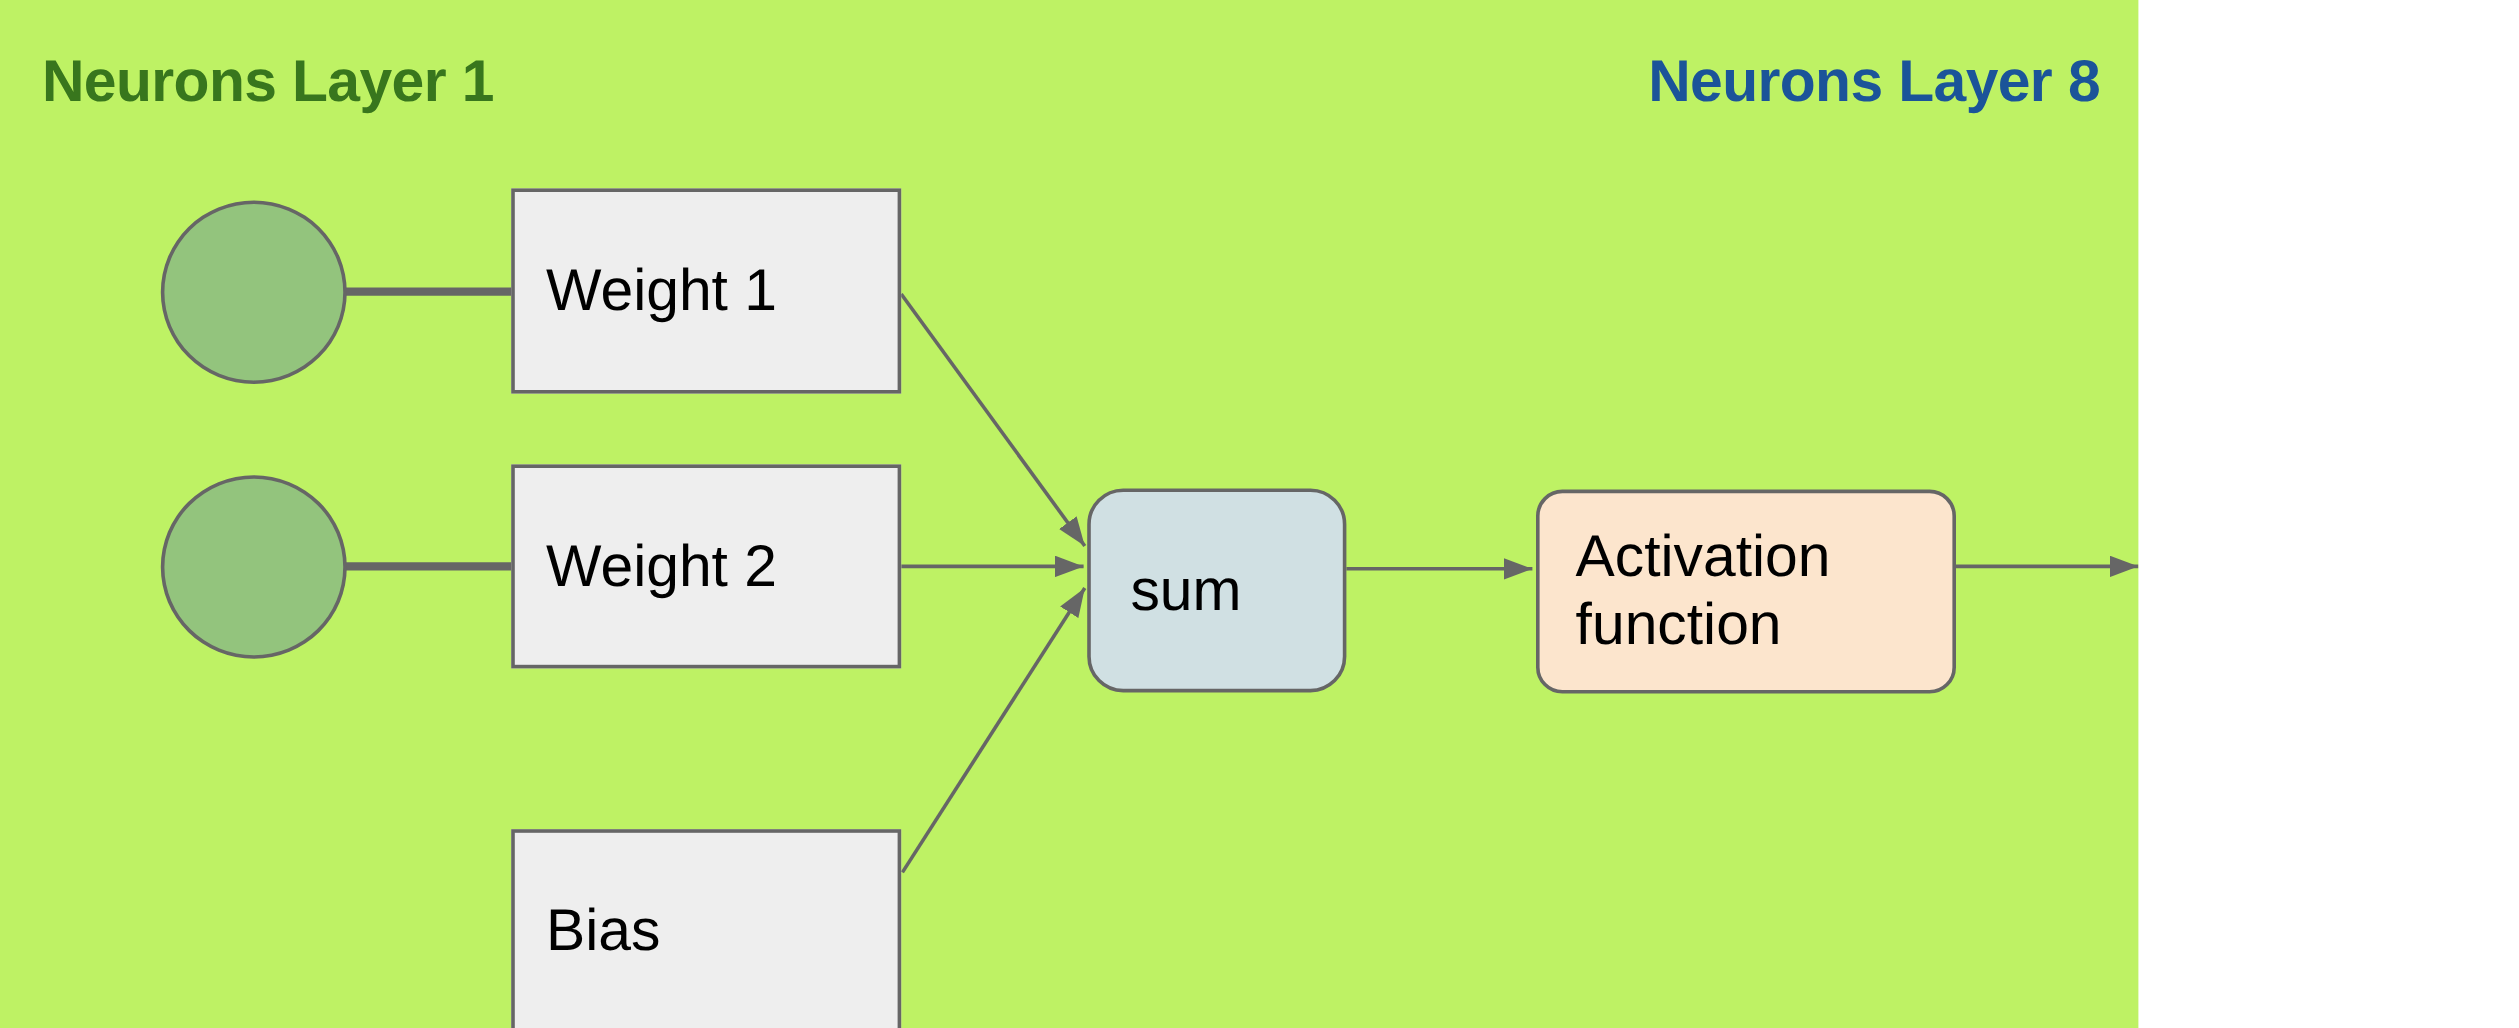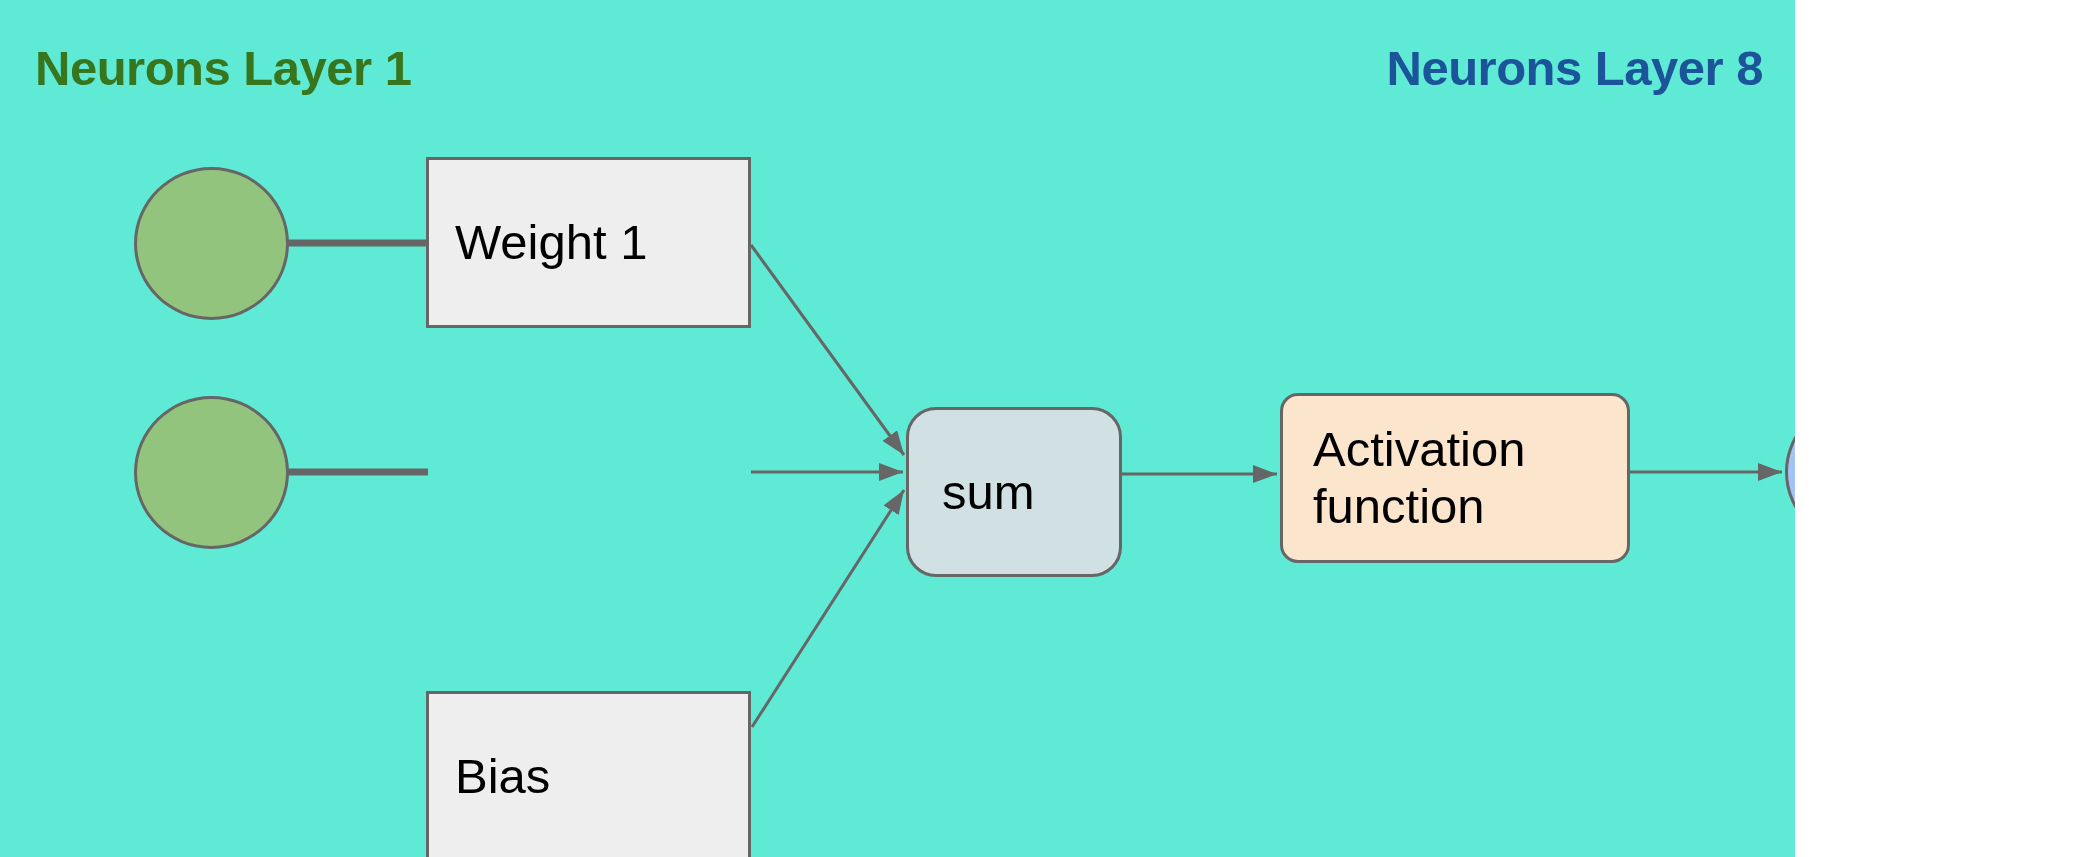--- a/index.html
+++ b/index.html
@@ -1,23 +1,22 @@
 <!DOCTYPE html>
 <html><head>
 <meta charset="utf-8">
 <style>
   html, body { margin: 0; padding: 0; background: #ffffff; }
   .canvas {
     position: relative;
     width: 1782px;
     height: 857px;
-    background: #5eead4;
+    background: #bef264;
     font-family: "Liberation Sans", sans-serif;
     overflow: hidden;
-    padding-left: 13px;
   }
   .layer-title {
     position: absolute;
     top: 40px;
     font-size: 49px;
     font-weight: 700;
     letter-spacing: -0.5px;
     white-space: nowrap;
   }
   .layer-title.left  { left: 35px; }
@@ -77,27 +76,30 @@
 
   <div class="layer-title left" style="color: rgb(56, 118, 29);">Neurons Layer 1</div>
   <div class="layer-title right" style="color: rgb(27, 84, 153);">Neurons Layer 8</div>
 
   <div class="neuron" style="left: 134px; top: 167px; width: 155px; height: 153px; background-color: rgb(147, 196, 125);"></div>
   <div class="neuron" style="left: 134px; top: 396px; width: 155px; height: 153px; background-color: rgb(147, 196, 125);"></div>
 
   <div class="node-box rect-box" style="left: 426px; top: 157px; background-color: rgb(238, 238, 238);">
     <span>Weight 1</span>
   </div>
+  <div class="node-box rect-box" style="left: 426px; top: 387px; height: 170px; background-color: rgb(238, 238, 238);">
+    <span>Weight 2</span>
+  </div>
   <div class="node-box rect-box" style="left: 426px; top: 643px; height: 170px; background-color: rgb(238, 238, 238); margin-top: 48px;">
     <span>Bias</span>
   </div>
 
   <div class="node-box pill-box" style="left: 906px; top: 407px; width: 216px; height: 170px; padding-left: 33px; background-color: rgb(208, 224, 227); border-radius: 30px;">
     <span>sum</span>
   </div>
 
-  <div class="node-box pill-box" style="left: 1280px; top: 393px; width: 350px; height: 170px; padding-left: 30px; padding-right: 20px; background-color: rgb(252, 229, 205);">
+  <div class="node-box pill-box" style="left: 1280px; top: 408px; width: 350px; height: 170px; padding-left: 30px; padding-right: 20px; background-color: rgb(252, 229, 205); border-radius: 22px;">
     <span>Activation function</span>
   </div>
 
   <div class="neuron" style="left: 1785px; top: 397px; width: 158px; height: 150px; background-color: rgb(164, 194, 244);"></div>
 
 </div>
 
 </body></html>

